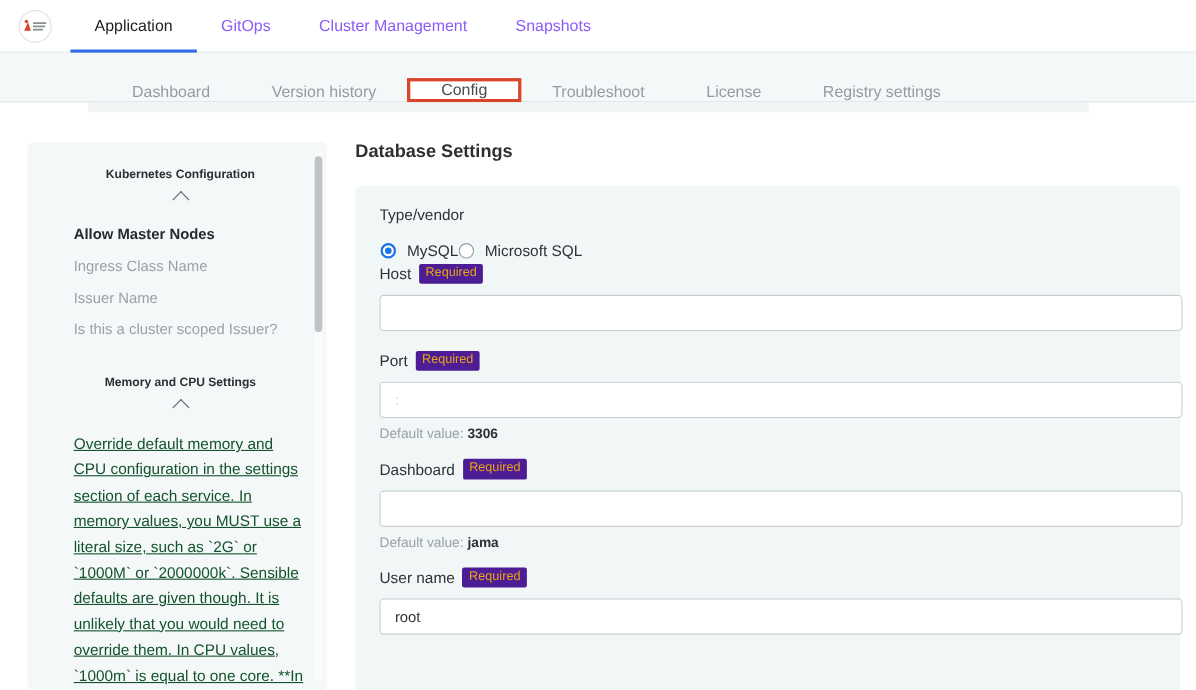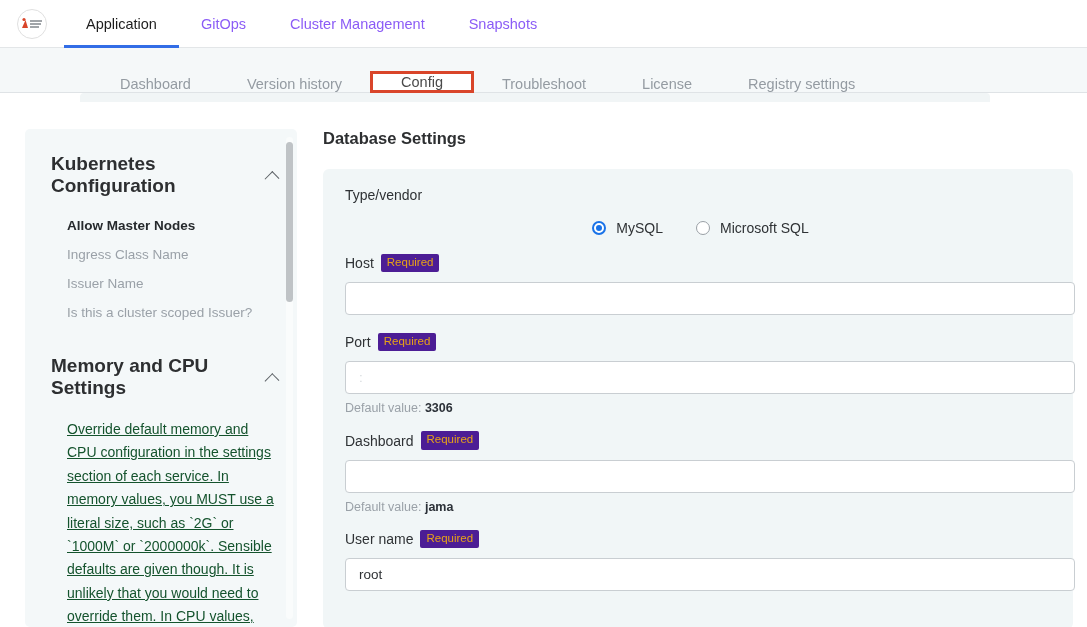--- a/index.html
+++ b/index.html
@@ -118,28 +118,29 @@
     background: #f4f8f9;
     border-radius: 5px;
     overflow: hidden;
     flex: 0 0 272px;
   }
   .sidebar-inner {
     padding: 24px 20px 0 26px;
     width: 272px;
   }
   .side-group-title {
-    font-size: 19px;
+    font-size: 11px;
     font-weight: bold;
     color: #2d2f31;
     display: flex;
     align-items: center;
     gap: 8px;
     margin-bottom: 14px;
     cursor: pointer;
+    flex-direction: column;
   }
   .chev {
     display: inline-block;
     width: 11px; height: 11px;
     border-left: 1.6px solid #5c6166;
     border-top: 1.6px solid #5c6166;
     transform: rotate(45deg);
     position: relative;
     top: 3px;
   }
@@ -209,24 +210,22 @@
     color: #e8a317;
     font-size: 11.5px;
     padding: 2px 6px 3px 6px;
     border-radius: 2px;
     line-height: 1.15;
     font-weight: normal;
   }
   .radio-row {
     display: flex;
     align-items: center;
-    gap: 33px;
-    margin-bottom: 18px;
+    margin-bottom: 4px;
     padding-left: 12px;
-    justify-content: center;
   }
   .radio-opt {
     display: flex;
     align-items: center;
     gap: 10px;
     font-size: 14px;
     color: #2f3235;
     cursor: pointer;
   }
   .radio-dot {

